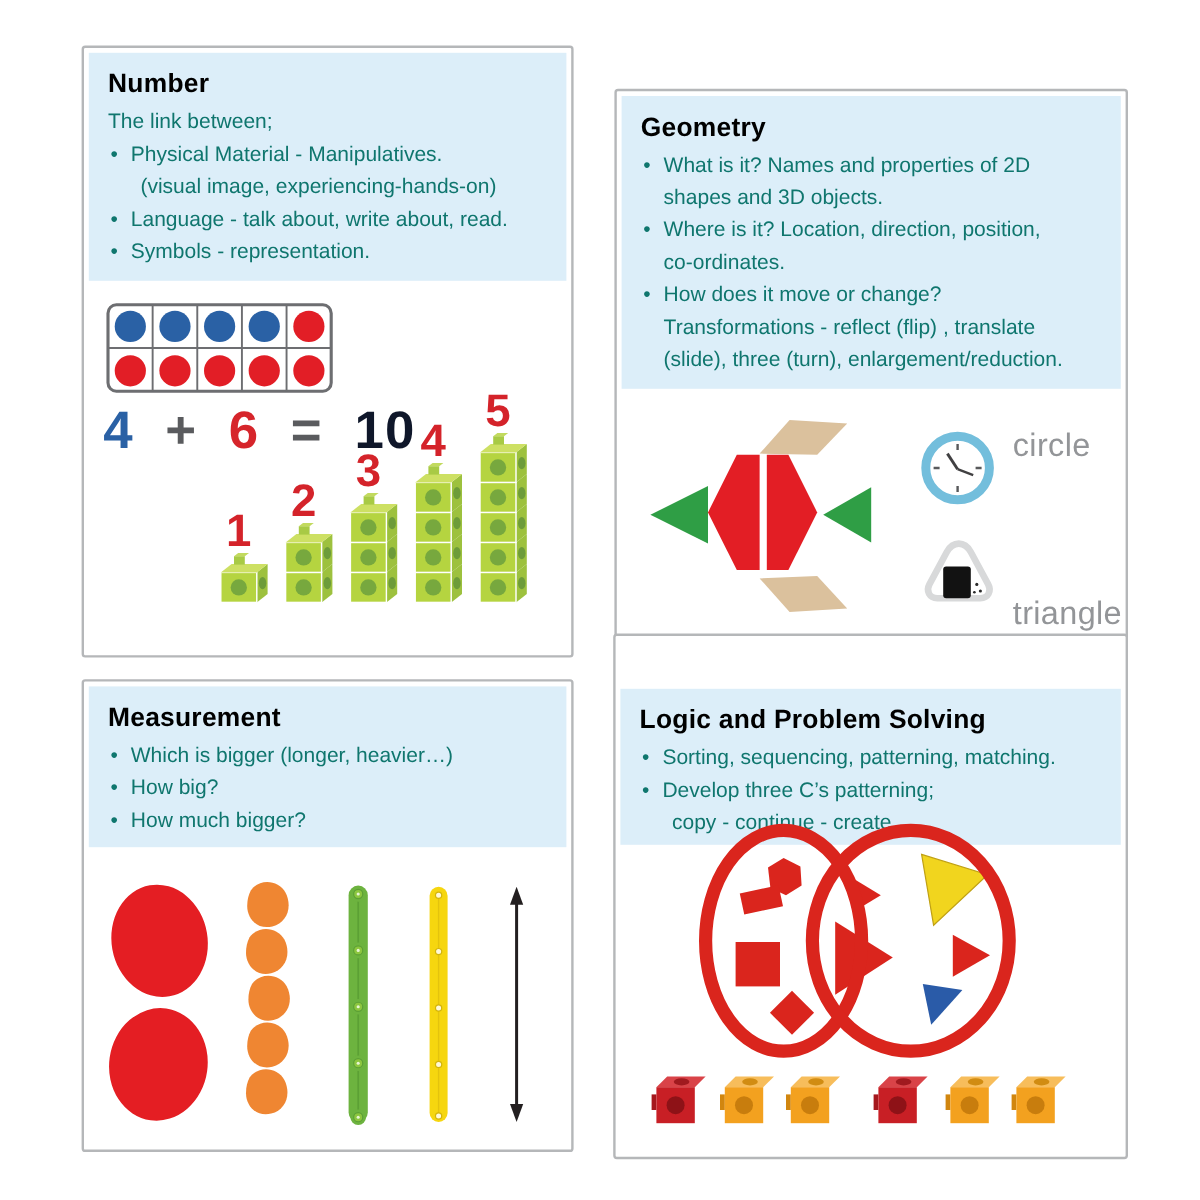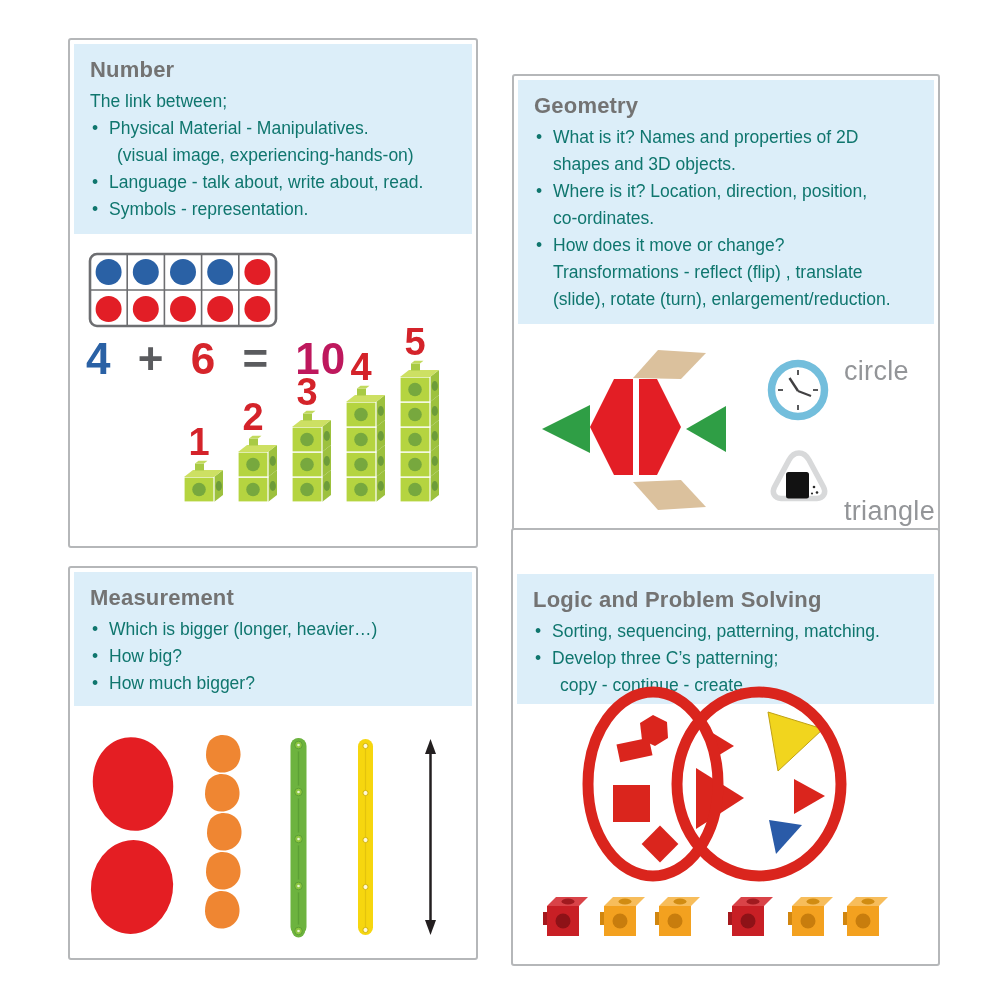--- a/index.html
+++ b/index.html
@@ -10,30 +10,30 @@
   .panel{position:absolute;background:#ffffff;border:2px solid #b5b7b9;border-radius:3px;}
   #panel-number{left:68px;top:38px;width:406px;height:506px;}
   #panel-geometry{left:512px;top:38px;width:424px;height:464px;margin-top:36px;}
   #panel-measurement{left:68px;top:566px;width:406px;height:390px;}
   #panel-logic{left:511px;top:528px;width:425px;height:434px;}
   .hdr{position:absolute;left:4px;right:4px;top:4px;background:#dceef9;padding:13px 14px 0 16px;box-sizing:border-box;}
   #panel-number .hdr{height:190px;}
   #panel-geometry .hdr{height:244px;}
   #panel-measurement .hdr{height:134px;}
   #panel-logic .hdr{height:130px;margin-top:40px;}
-  .title{font-size:22px;font-weight:bold;color:#737373;margin:0 0 5px 0;letter-spacing:.2px;}
+  .title{font-size:22px;font-weight:bold;color:#000000;margin:0 0 5px 0;letter-spacing:.2px;}
   .line{font-size:17.5px;color:#0f766e;line-height:27px;white-space:nowrap;}
   .li{position:relative;padding-left:19px;}
   .li .b{position:absolute;left:2px;}
   .sub-indent{padding-left:27px;}
   .equation{position:absolute;left:16px;top:294px;font-size:44px;font-weight:bold;letter-spacing:1px;}
   .equation span{margin-right:13px;}
   .eq-blue{color:#2a61a5;}
   .eq-red{color:#d6252b;}
-  .eq-dark{color:#be185d;}
+  .eq-dark{color:#0f172a;}
   .eq-op{color:#5a5b5e;}
   .abs{position:absolute;}
   .shape-label{position:absolute;font-size:27px;color:#939598;letter-spacing:.3px;}
   
   .red{--ptop:#d94348;--pfront:#c81f25;--ptab:#a5181d;--pfhole:#8e1217;--pthole:#a01a1f;}
   .orange{--ptop:#f7bd5b;--pfront:#f3a11f;--ptab:#d1860f;--pfhole:#c87d0d;--pthole:#d18c12;}
 </style>
 </head>
 <body>
 
@@ -141,21 +141,21 @@
     <div class="line li">
       <span class="b">•</span>
       <span>Where is it? Location, direction, position,</span>
     </div>
     <div class="line li">co-ordinates.</div>
     <div class="line li">
       <span class="b">•</span>
       <span>How does it move or change?</span>
     </div>
     <div class="line li">Transformations  - reflect (flip) , translate</div>
-    <div class="line li">(slide), rotate (turn), enlargement/reduction.</div>
+    <div class="line li">(slide), three (turn), enlargement/reduction.</div>
   </div>
 
   <svg class="abs" style="left:12px;top:262px;" width="248" height="192" viewBox="524 300 248 192">
     <polygon points="540,391 588,367 588,415" fill="#2f9e45"></polygon>
     <polygon points="588,389 612,341 631,341 631,437 612,437" fill="#e31e25"></polygon>
     <polygon points="637,341 655,341 679,389 655,437 637,437" fill="#e31e25"></polygon>
     <polygon points="684,391 724,368 724,414" fill="#2f9e45"></polygon>
     <polygon points="631,340 656,312 704,315 679,341" fill="#dbc19d"></polygon>
     <polygon points="631,444 656,472 704,469 679,442" fill="#dbc19d"></polygon>
   </svg>

